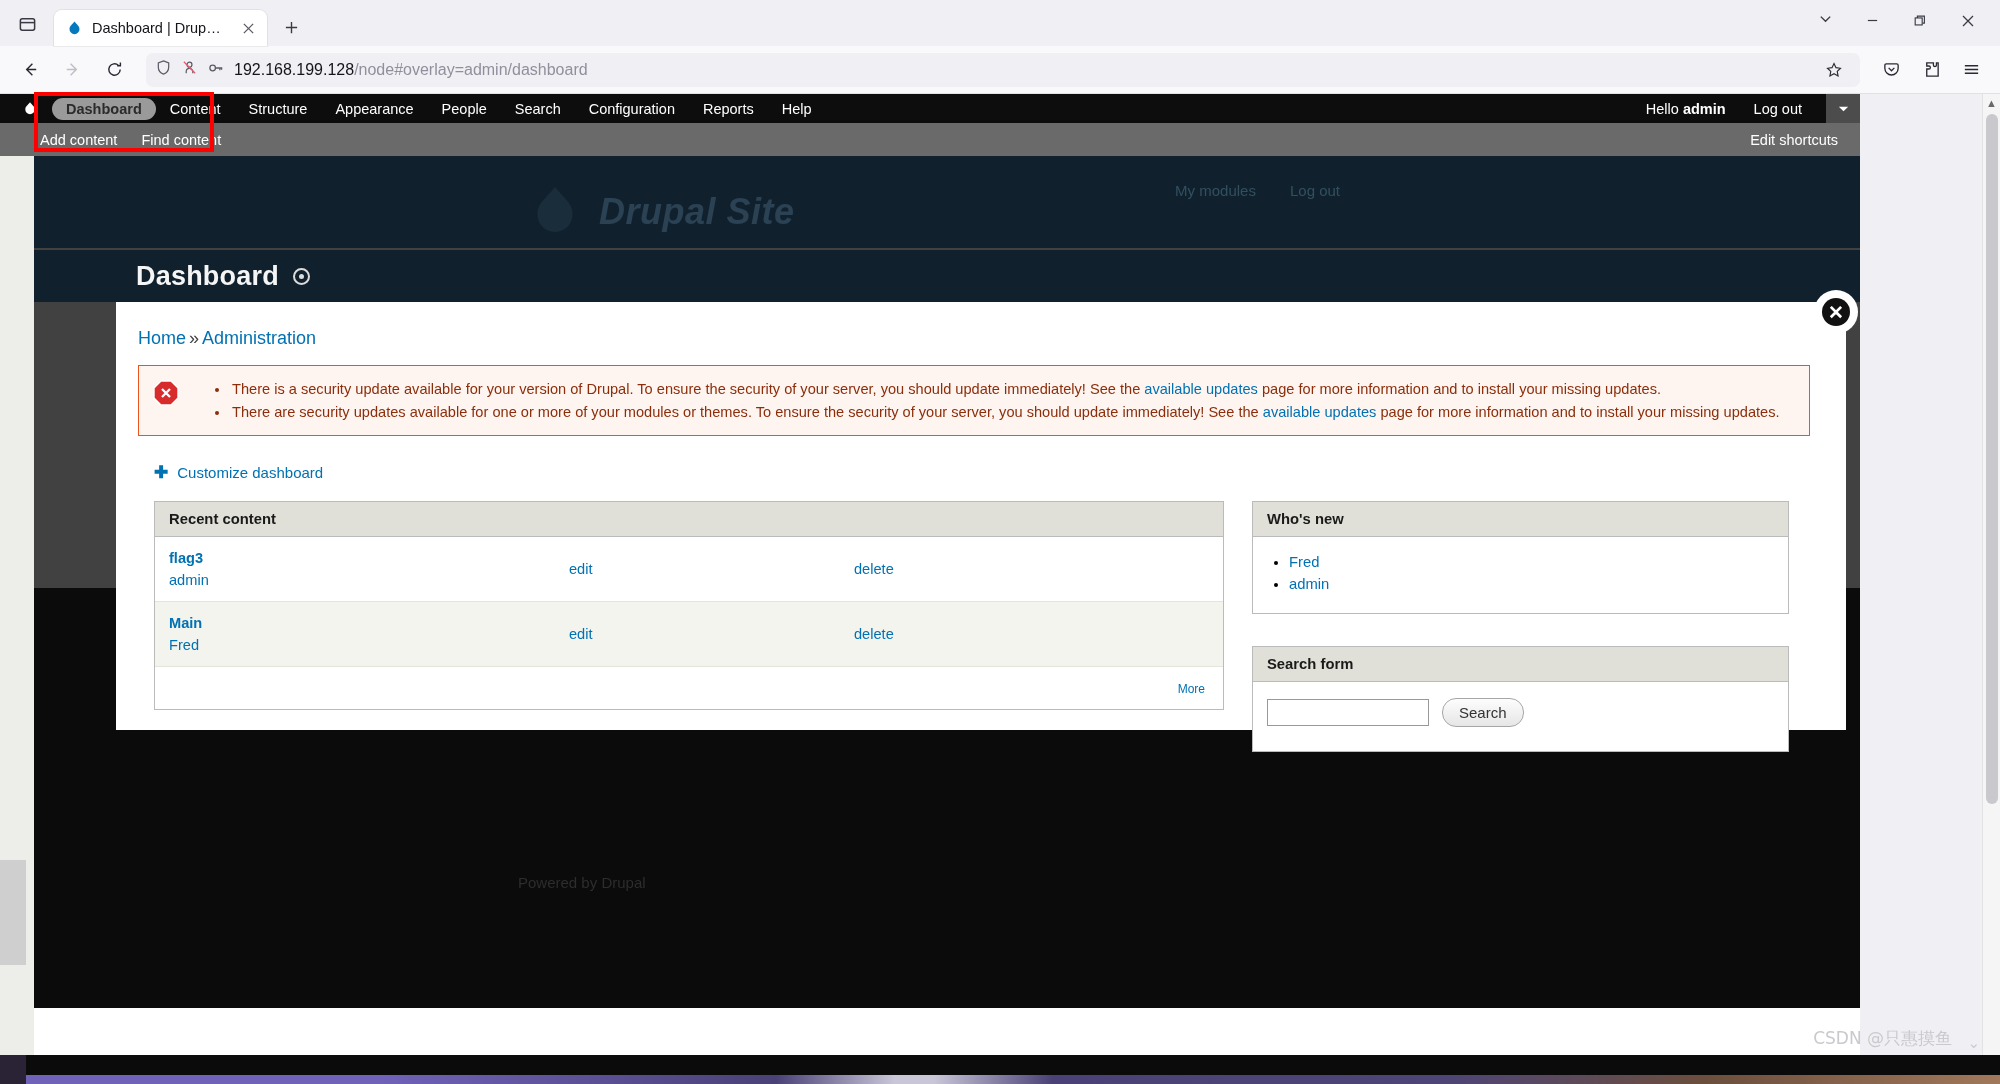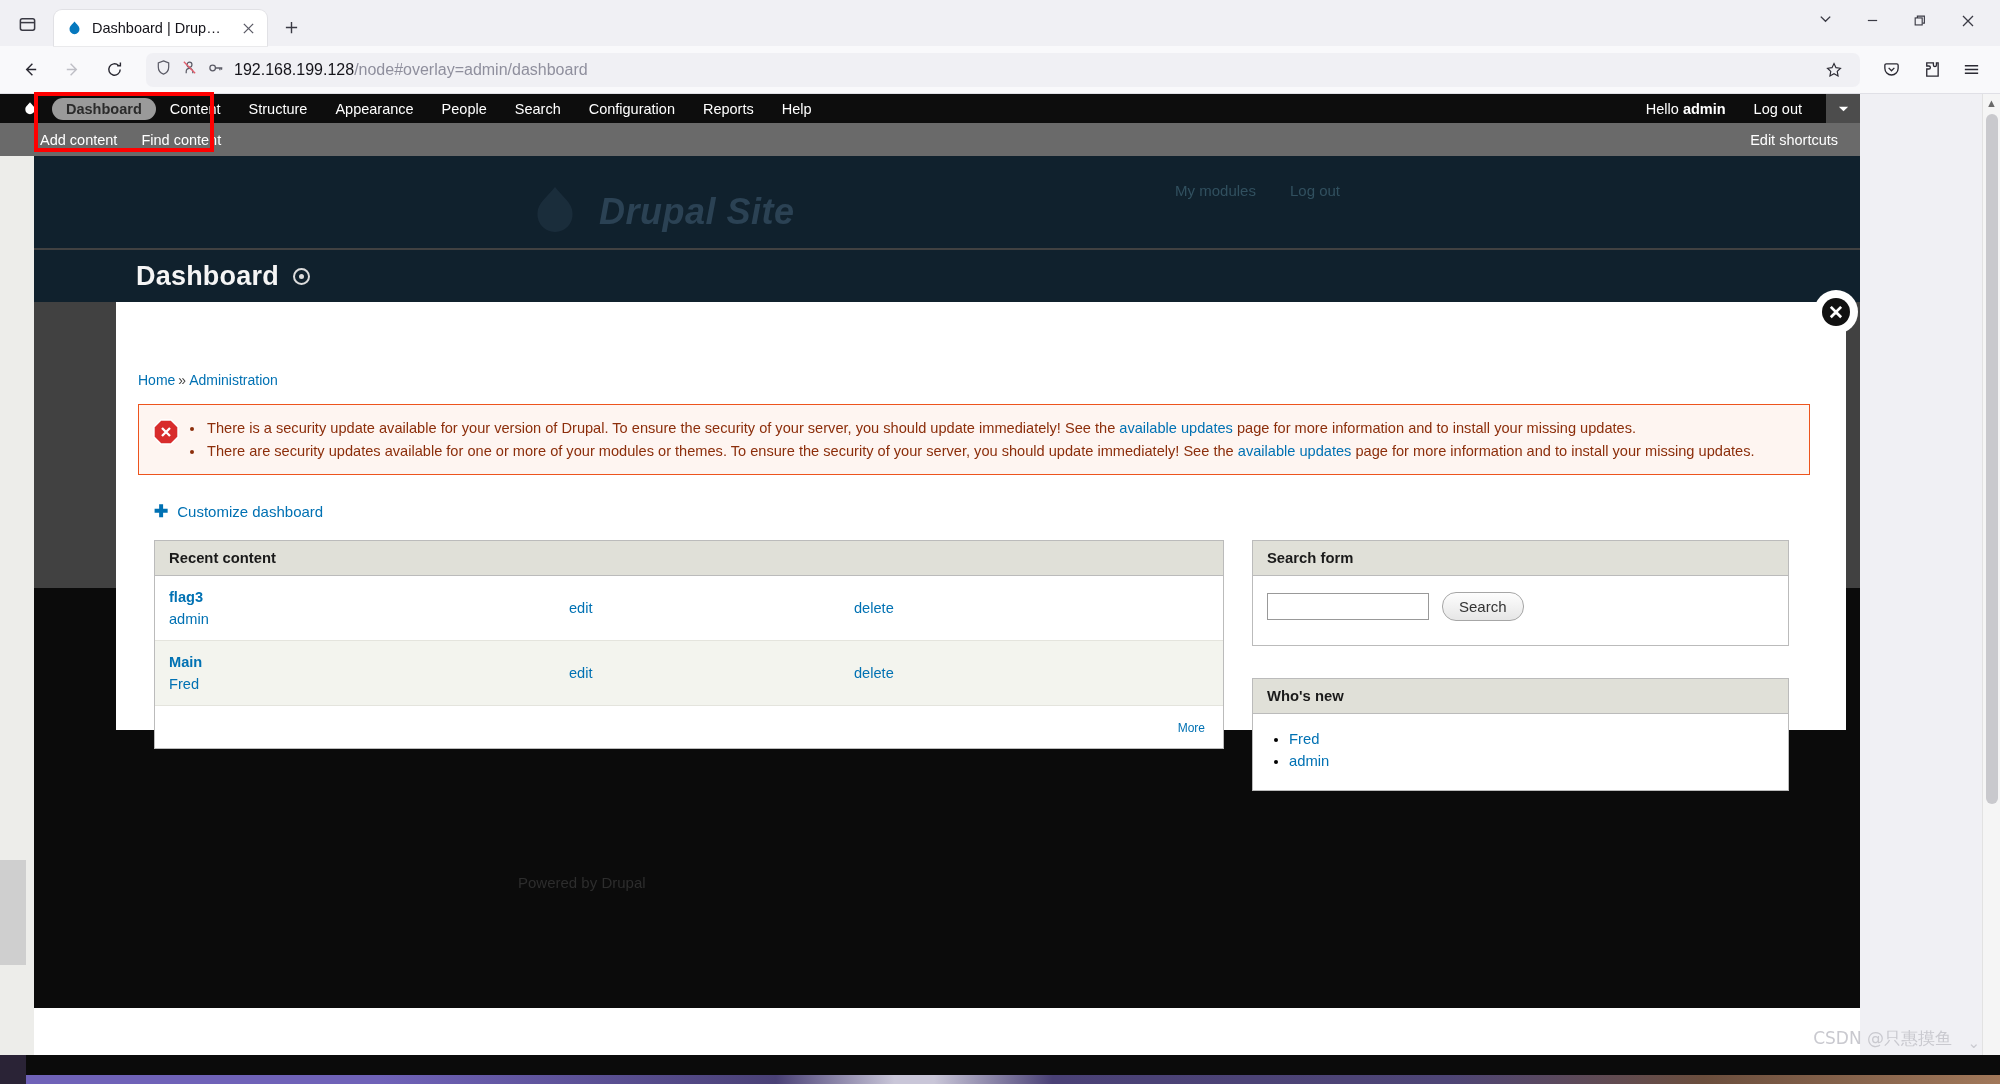--- a/index.html
+++ b/index.html
@@ -142,32 +142,32 @@
     background:#fff; border-radius:50%; display:flex; align-items:center; justify-content:center;
     z-index: 20;
   }
   .overlay-close .x-circle {
     width: 28px; height: 28px; border-radius:50%; background:#111; color:#fff;
     display:flex; align-items:center; justify-content:center; font-size:19px; font-weight:700;
     line-height:1;
   }
 
   .overlay-inner { padding: 26px 36px 0 22px; }
-  .breadcrumb { font-size: 14px; color:#0071b3; margin-bottom: 16px; margin-top: 44px; }
+  .breadcrumb { font-size: 18px; color:#0071b3; margin-bottom: 16px; }
   .breadcrumb a { color:#0071b3; text-decoration:none; }
   .breadcrumb .sep { color:#444; padding: 0 3px; }
 
   .messages.error {
     border: 1px solid #ed541d; background:#fef5f1; padding: 12px 14px 12px 54px;
     position: relative; margin-bottom: 24px;
   }
   .messages.error .err-icon {
     position:absolute; left: 14px; top: 14px; width: 26px; height: 26px;
   }
-  .messages.error ul { list-style: disc; margin-left: 12px; }
+  .messages.error ul { list-style: disc; margin-left: 37px; }
   .messages.error li { font-size: 14.6px; color:#8c2e0b; line-height: 1.55; padding-left: 2px; }
   .messages.error li a { color:#0071b3; text-decoration:none; }
 
   .customize-link {
     display:inline-flex; align-items:center; gap:9px; font-size: 15px; color:#0071b3;
     text-decoration:none; margin: 4px 0 20px 16px; font-weight:500;
   }
   .customize-link .plus { color:#0071b3; font-size: 17px; font-weight:700; line-height:1; }
 
   .dash-cols { display:flex; gap: 28px; padding: 0 0 0 16px; }
@@ -475,36 +475,36 @@
                   </table>
                 <div class="panel-more">
                   <a href="#">More</a>
                 </div>
               </div>
             </div>
           </div>
 
           <div class="col-right">
             <div class="panel">
-              <div class="panel-title">Search form</div>
-              <div class="search-row">
-                <input class="search-input" type="text" value="" placeholder="" style="">
-                <button class="search-btn">Search</button>
-              </div>
-            </div>
-
-            <div class="panel">
               <div class="panel-title">Who's new</div>
               <div class="whosnew-body">
                 <ul>
                   <li><a href="#">Fred</a></li>
                   <li><a href="#">admin</a></li>
                 </ul>
               </div>
             </div>
+
+            <div class="panel">
+              <div class="panel-title">Search form</div>
+              <div class="search-row">
+                <input class="search-input" type="text" value="" placeholder="" style="">
+                <button class="search-btn">Search</button>
+              </div>
+            </div>
           </div>
 
         </div>
       </div>
     </div>
 
     <div class="white-gutter"></div>
   </div>
 
   <div class="left-edge-1"></div>

